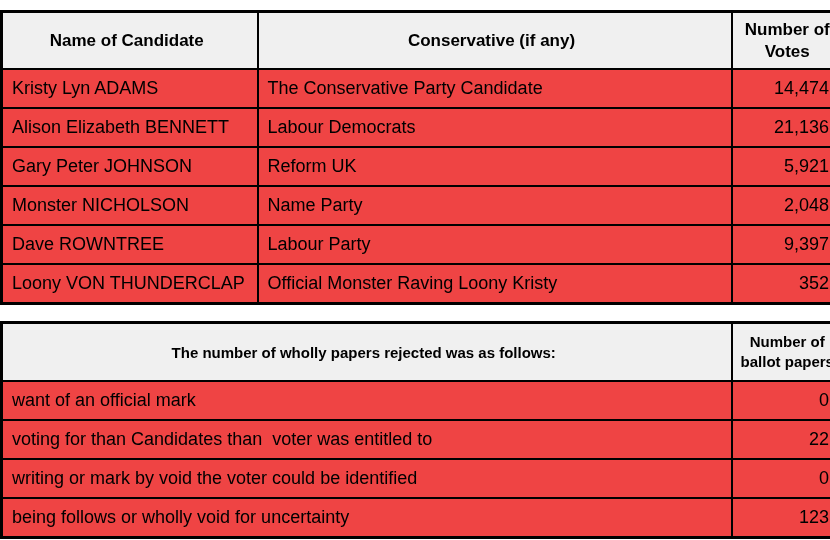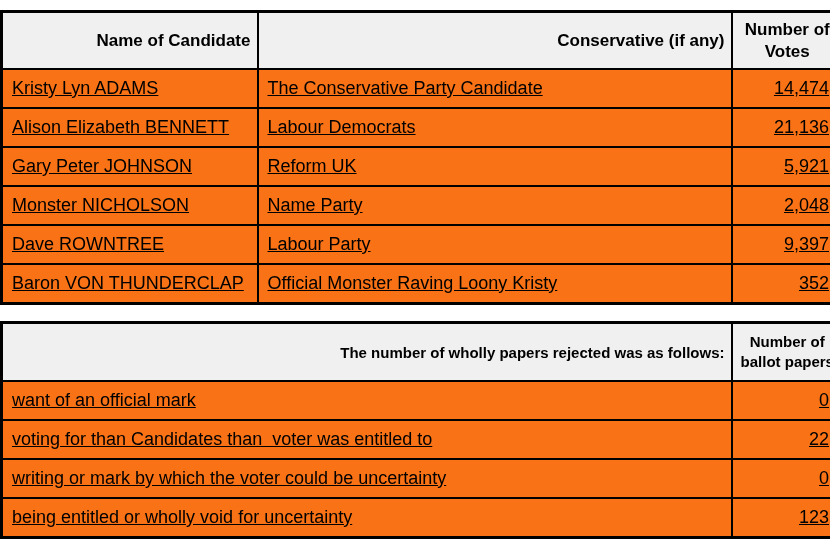--- a/index.html
+++ b/index.html
@@ -29,42 +29,41 @@
   th, td {
     border: 2px solid #000000;
     overflow: hidden;
     vertical-align: middle;
     white-space: pre-wrap;
   }
   
   th {
     background: #f0f0f0;
     font-weight: bold;
-    text-align: right;
-    padding: 0 6px 0 9px;
+    text-align: center;
+    padding: 0 15px 0 9px;
   }
   #results-table th { font-size: 17px; height: 55px; }
   #results-table th.num-col {
     text-align: center;
     padding: 0 4px;
     line-height: 1.25;
   }
   #rejected-table th { font-size: 15px; height: 56px; }
   #rejected-table th.num-col {
     text-align: center;
     padding: 0 2px;
     line-height: 1.35;
   }
   
   td {
     font-size: 18px;
     height: 37px;
     padding: 0 6px 0 9px;
-    background: #f97316;
-    text-decoration: underline;
+    background: #ef4444;
   }
   td.num-cell {
     text-align: right;
     padding-right: 13px;
   }
 </style>
 </head>
 <body>
 
 <div class="page">
@@ -102,21 +101,21 @@
         <td>Monster NICHOLSON</td>
         <td>Name Party</td>
         <td class="num-cell">2,048</td>
       </tr>
       <tr>
         <td>Dave ROWNTREE</td>
         <td>Labour Party</td>
         <td class="num-cell">9,397</td>
       </tr>
       <tr>
-        <td>Baron VON THUNDERCLAP</td>
+        <td>Loony VON THUNDERCLAP</td>
         <td>Official Monster Raving Loony Kristy</td>
         <td class="num-cell">352</td>
       </tr>
     </tbody>
   </table>
 
   <table id="rejected-table">
     <colgroup>
       <col style="width:730px">
       <col style="width:112px">
@@ -130,23 +129,23 @@
     <tbody>
       <tr>
         <td>want of an official mark</td>
         <td class="num-cell">0</td>
       </tr>
       <tr>
         <td>voting for than Candidates than  voter was entitled to</td>
         <td class="num-cell">22</td>
       </tr>
       <tr>
-        <td>writing or mark by which the voter could be uncertainty</td>
+        <td>writing or mark by void the voter could be identified</td>
         <td class="num-cell">0</td>
       </tr>
       <tr>
-        <td>being entitled or wholly void for uncertainty</td>
+        <td>being follows or wholly void for uncertainty</td>
         <td class="num-cell">123</td>
       </tr>
     </tbody>
   </table>
 
 </div>
 
 </body></html>

